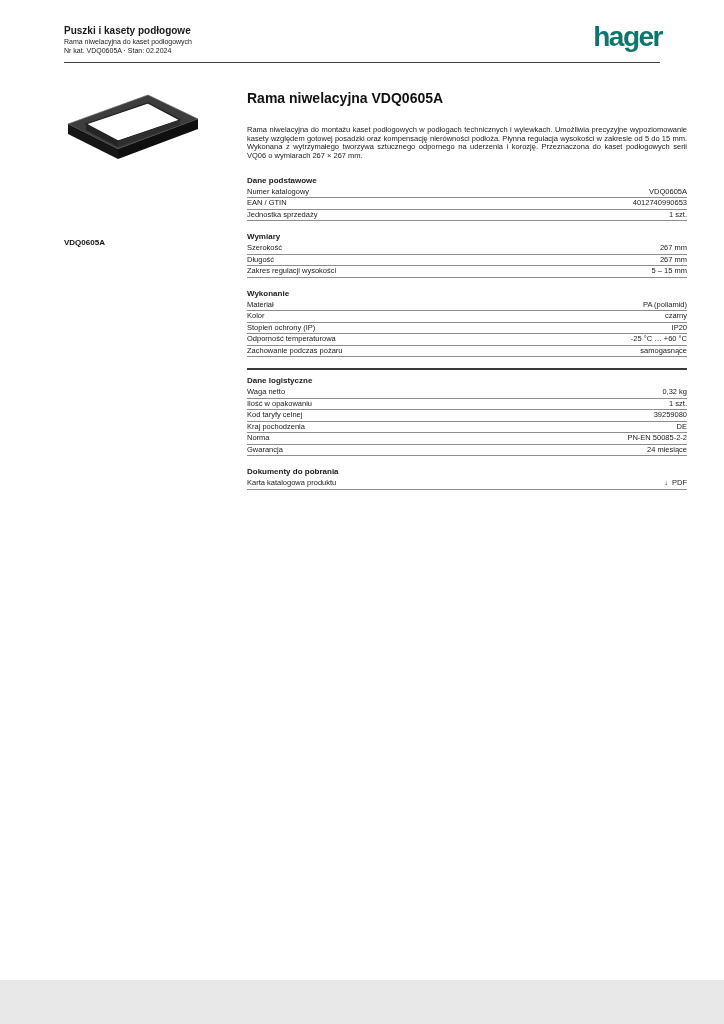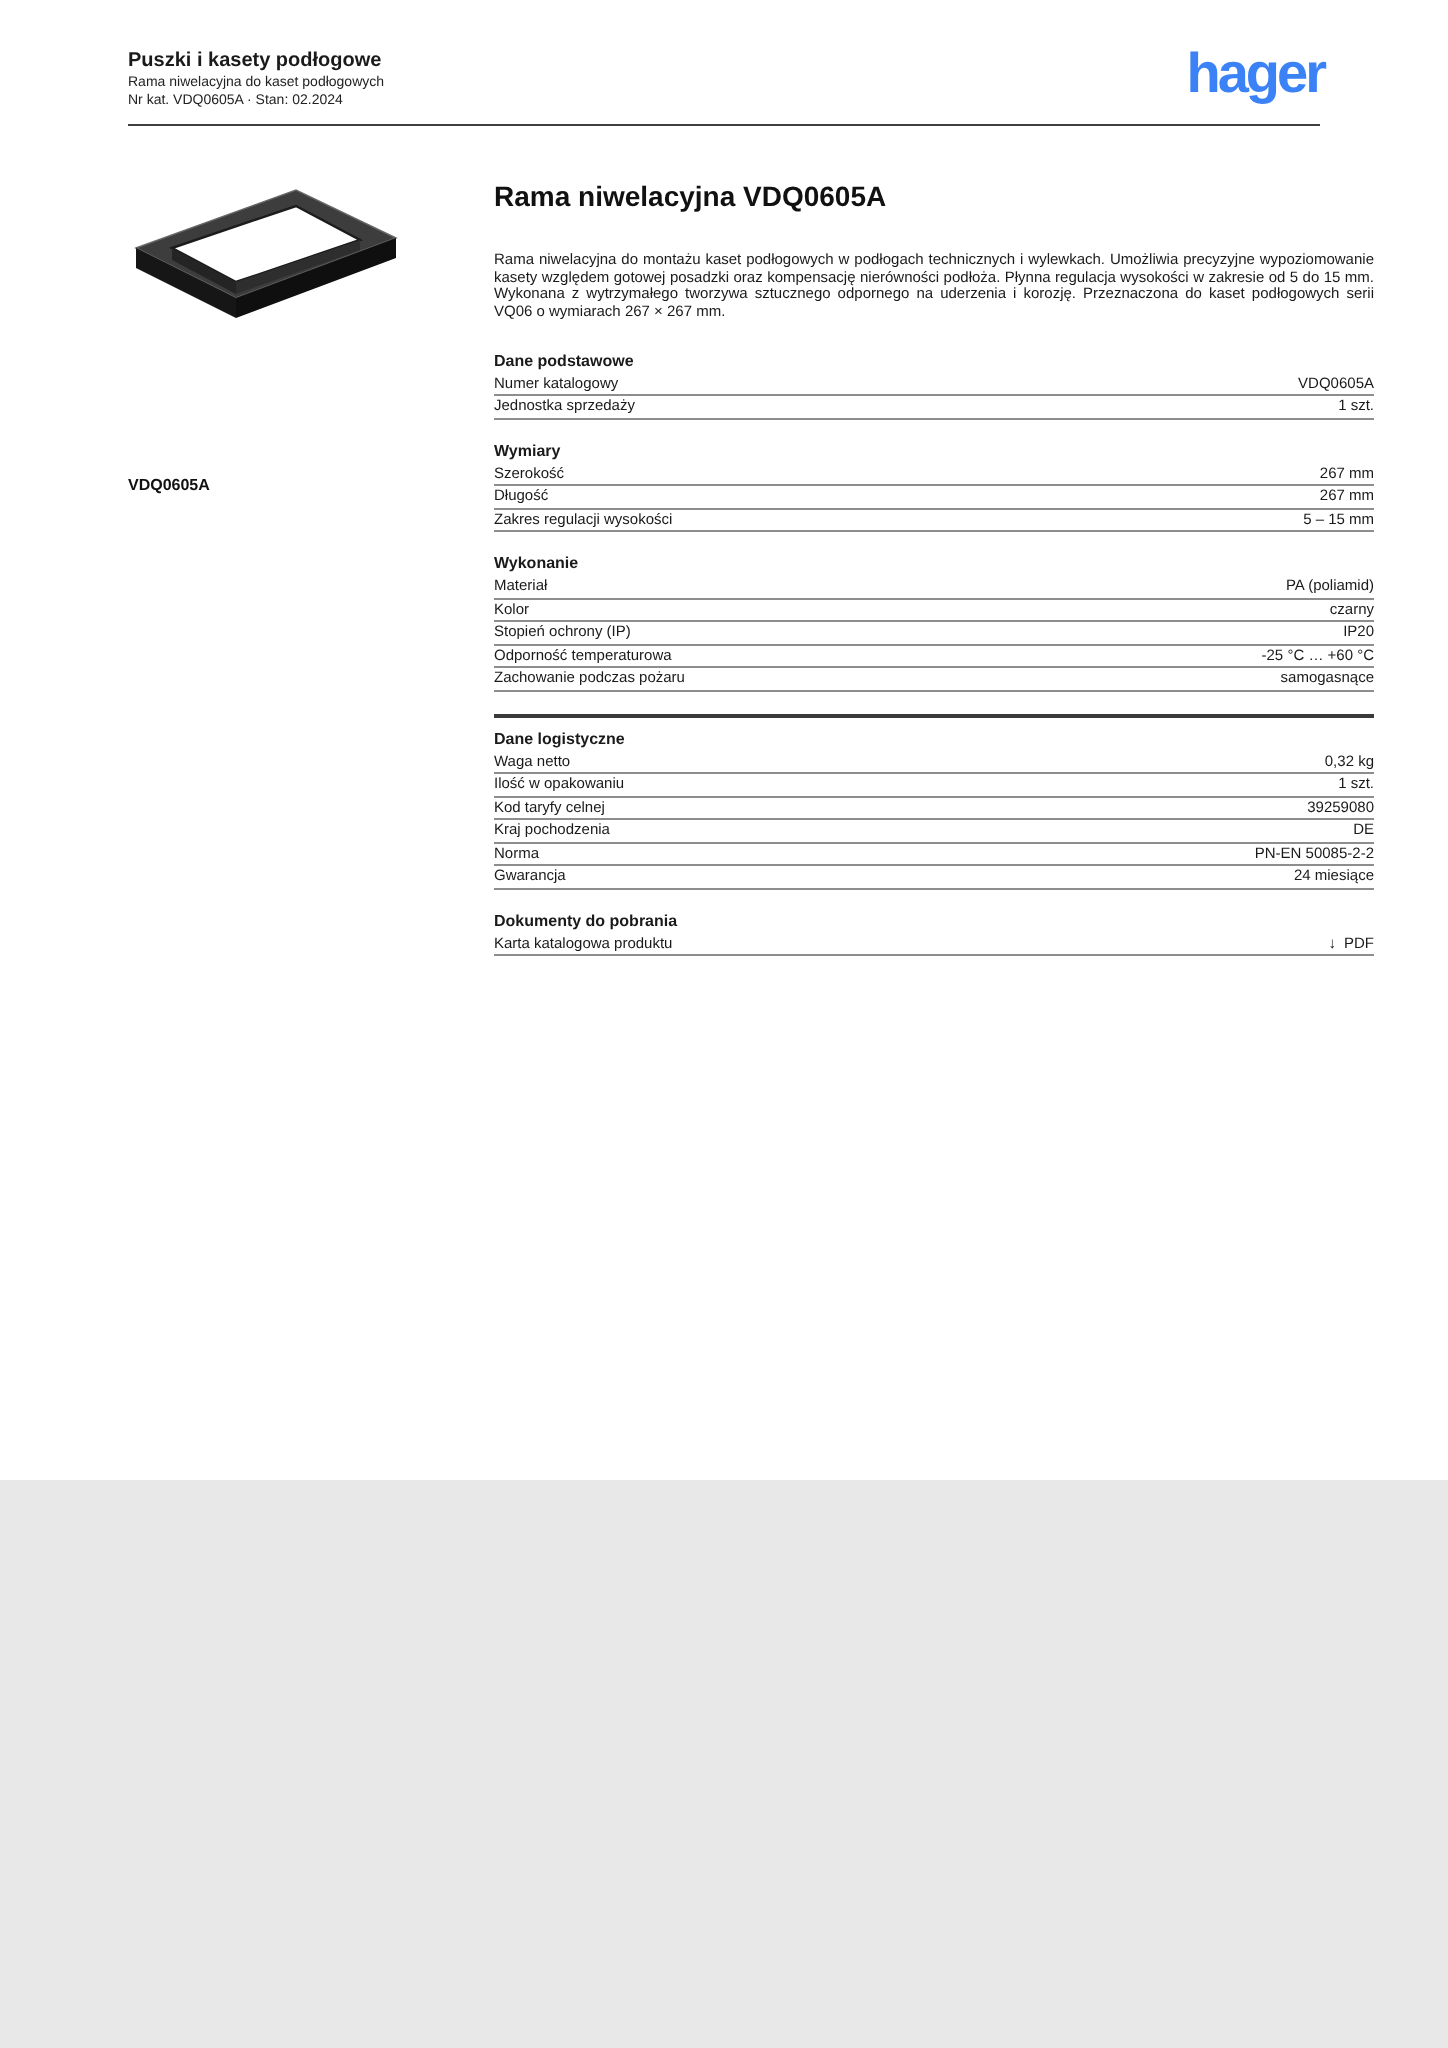--- a/index.html
+++ b/index.html
@@ -1,27 +1,27 @@
 <!DOCTYPE html>
 <html><head>
 <meta charset="utf-8">
 <style>
   html,body{margin:0;padding:0;background:#e8e8e8;}
   .page{
-    position:relative;width:724px;height:740px;margin:0 auto;background:#ffffff;
+    position:relative;width:724px;height:980px;margin:0 auto;background:#ffffff;
     font-family:"Liberation Sans", sans-serif;color:#1a1a1a;overflow:hidden;
   }
   
   .header{position:absolute;left:64px;top:25px;width:430px;}
   .h-line1{font-size:10px;font-weight:bold;line-height:12px;}
   .h-line2{font-size:7px;line-height:9px;color:#222;}
   .h-line3{font-size:7px;line-height:9px;color:#222;}
   .logo{
     position:absolute;top:22px;right:62px;
-    font-size:28px;font-weight:bold;color:#3b82f6;letter-spacing:-1.5px;line-height:30px;
+    font-size:28px;font-weight:bold;color:#0f766e;letter-spacing:-1.5px;line-height:30px;
   }
   .top-rule{position:absolute;left:64px;right:64px;top:62px;height:1px;background:#3f3f3f;}
 
   
   .product-photo{position:absolute;left:60px;top:86px;width:144px;height:92px;}
   .left-ref{position:absolute;left:64px;top:238px;font-size:8px;font-weight:bold;color:#111;}
 
   
   .main{position:absolute;left:220px;top:90px;width:440px;margin-left:27px;}
   .product-title{font-size:14px;font-weight:bold;margin:0 0 20px 0;color:#111;}
@@ -85,20 +85,26 @@
     <div>
         <section class="spec-section">
           <h3>Dane podstawowe</h3>
           <div class="spec-row">
             <span>Numer katalogowy</span>
             <span class="right">
               <span class="val">VDQ0605A</span>
             </span>
           </div>
           <div class="spec-row">
+            <span>EAN / GTIN</span>
+            <span class="right">
+              <span class="val">4012740990653</span>
+            </span>
+          </div>
+          <div class="spec-row">
             <span>Jednostka sprzedaży</span>
             <span class="right">
               <span class="val">1 szt.</span>
             </span>
           </div>
         </section>
         <section class="spec-section">
           <h3>Wymiary</h3>
           <div class="spec-row">
             <span>Szerokość</span>

